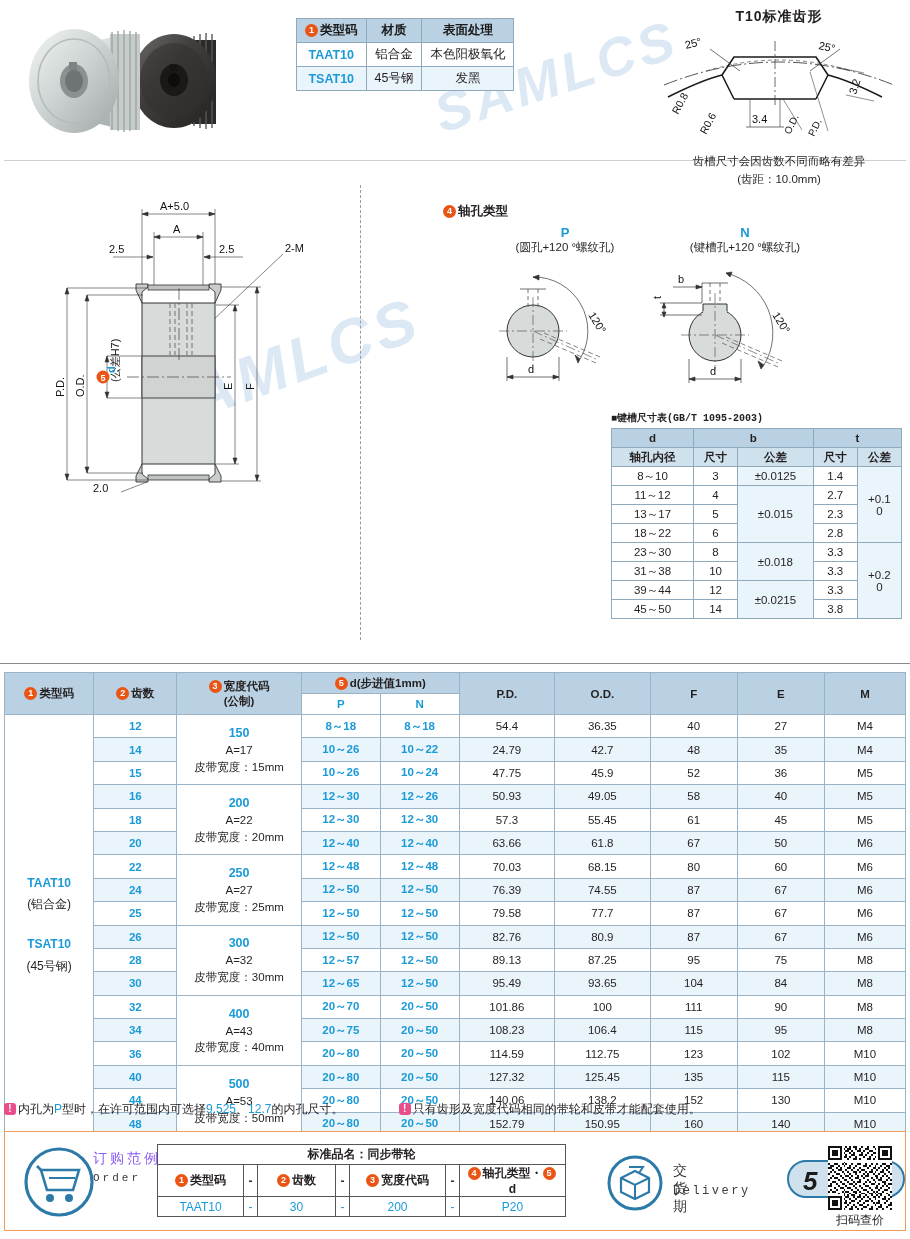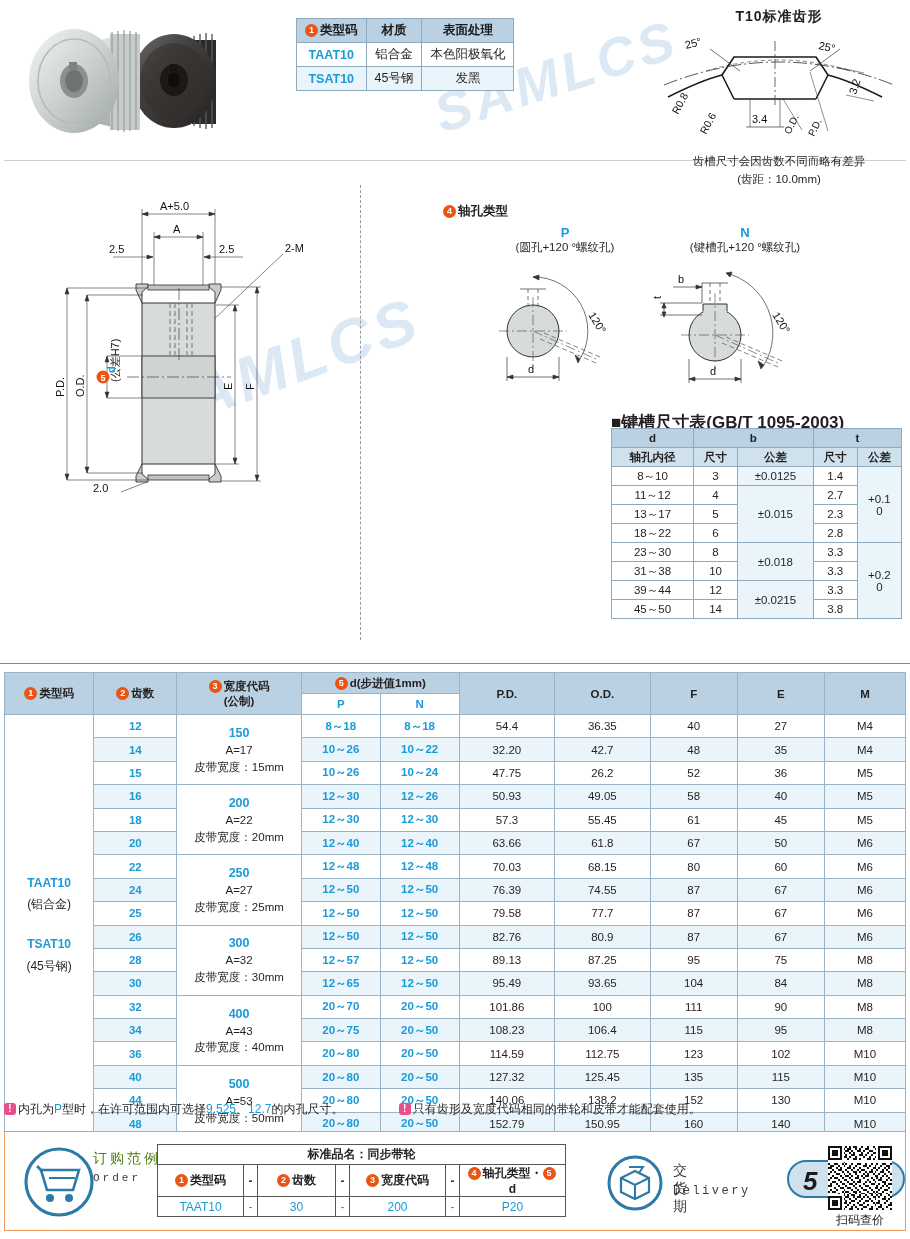--- a/index.html
+++ b/index.html
@@ -68,21 +68,21 @@
 
   
   .hole-head { position:absolute; left:443px; top:203px; font-size:12.5px; font-weight:bold; }
   .hole-P { position:absolute; left:470px; top:225px; width:190px; text-align:center; }
   .hole-N { position:absolute; left:640px; top:225px; width:210px; text-align:center; }
   .hole-letter { color:#1a9ad7; font-weight:bold; font-size:13px; }
   .hole-sub { font-size:11.5px; }
   .hole-fig { margin-top:4px; }
 
   
-  .key-title { position:absolute; left:611px; top:411px; font-size:17px; font-weight:bold; }
+  .key-title { position:absolute; left:611px; top:411px; font-size:10px; font-weight:bold;font-family:Liberation Mono, monospace; }
   .key-table { position:absolute; left:611px; top:428px; border-collapse:collapse; width:291px; }
   .key-table th, .key-table td {
     border:1px solid #8fa9bd; text-align:center; font-size:11.5px; height:19px;
   }
   .key-table th { background:#b9d1e2; font-weight:bold; }
   .key-table th.sub { background:#cfe1ed; }
   .key-table td { background:#eaf4fb; }
   .key-table td.w { background:#ffffff; }
 
   
@@ -107,21 +107,21 @@
   .notes { position:absolute; left:4px; top:1101px; width:902px; font-size:12px; }
   .notes .n2 { margin-left:24px;padding-left:28px; }
   .hl { color:#1a9ad7; }
 
   
   .orderbox {
     position:absolute; left:4px; top:1131px; width:902px; height:100px;
     border:1.5px solid #f09a5c; background:#ffffff;
   }
   .order-left { position:absolute; left:14px; top:14px; width:200px; height:72px; }
-  .order-label { position:absolute; left:88px; top:18px; font-size:14px; letter-spacing:3px; color:#4d7c0f;}
+  .order-label { position:absolute; left:88px; top:18px; font-size:14px; letter-spacing:3px; color:#8b5cf6;}
   .order-label2 { position:absolute; left:88px; top:40px; font-size:11px; letter-spacing:3px; font-family:"Liberation Mono", monospace; color:#3b3b3b;}
 
   .order-table { position:absolute; left:152px; top:12px; border-collapse:collapse; }
   .order-table td, .order-table th {
     border:1px solid #555; font-size:12px; text-align:center; height:20px; padding:0 4px;
   }
   .order-table th { font-weight:bold; }
   .order-table td.val { color:#1a9ad7; }
   .order-table td.dash { color:#1a9ad7; width:14px; }
   .order-note { position:absolute; left:152px; top:78px; font-size:12px; }
@@ -573,32 +573,32 @@
         <td>54.4</td>
         <td>36.35</td>
         <td>40</td>
         <td>27</td>
         <td>M4</td>
       </tr>
       <tr class="alt">
         <td class="blue">14</td>
         <td class="blue">10～26</td>
         <td class="blue">10～22</td>
-        <td>32.20</td>
+        <td>24.79</td>
         <td>42.7</td>
         <td>48</td>
         <td>35</td>
         <td>M4</td>
       </tr>
       <tr>
         <td class="blue">15</td>
         <td class="blue">10～26</td>
         <td class="blue">10～24</td>
         <td>47.75</td>
-        <td>26.2</td>
+        <td>45.9</td>
         <td>52</td>
         <td>36</td>
         <td>M5</td>
       </tr>
 
       <tr class="alt">
         <td class="blue">16</td>
         <td class="wgroup" rowspan="3">
           <div class="wcode">200</div>
           <div>A=22</div>

